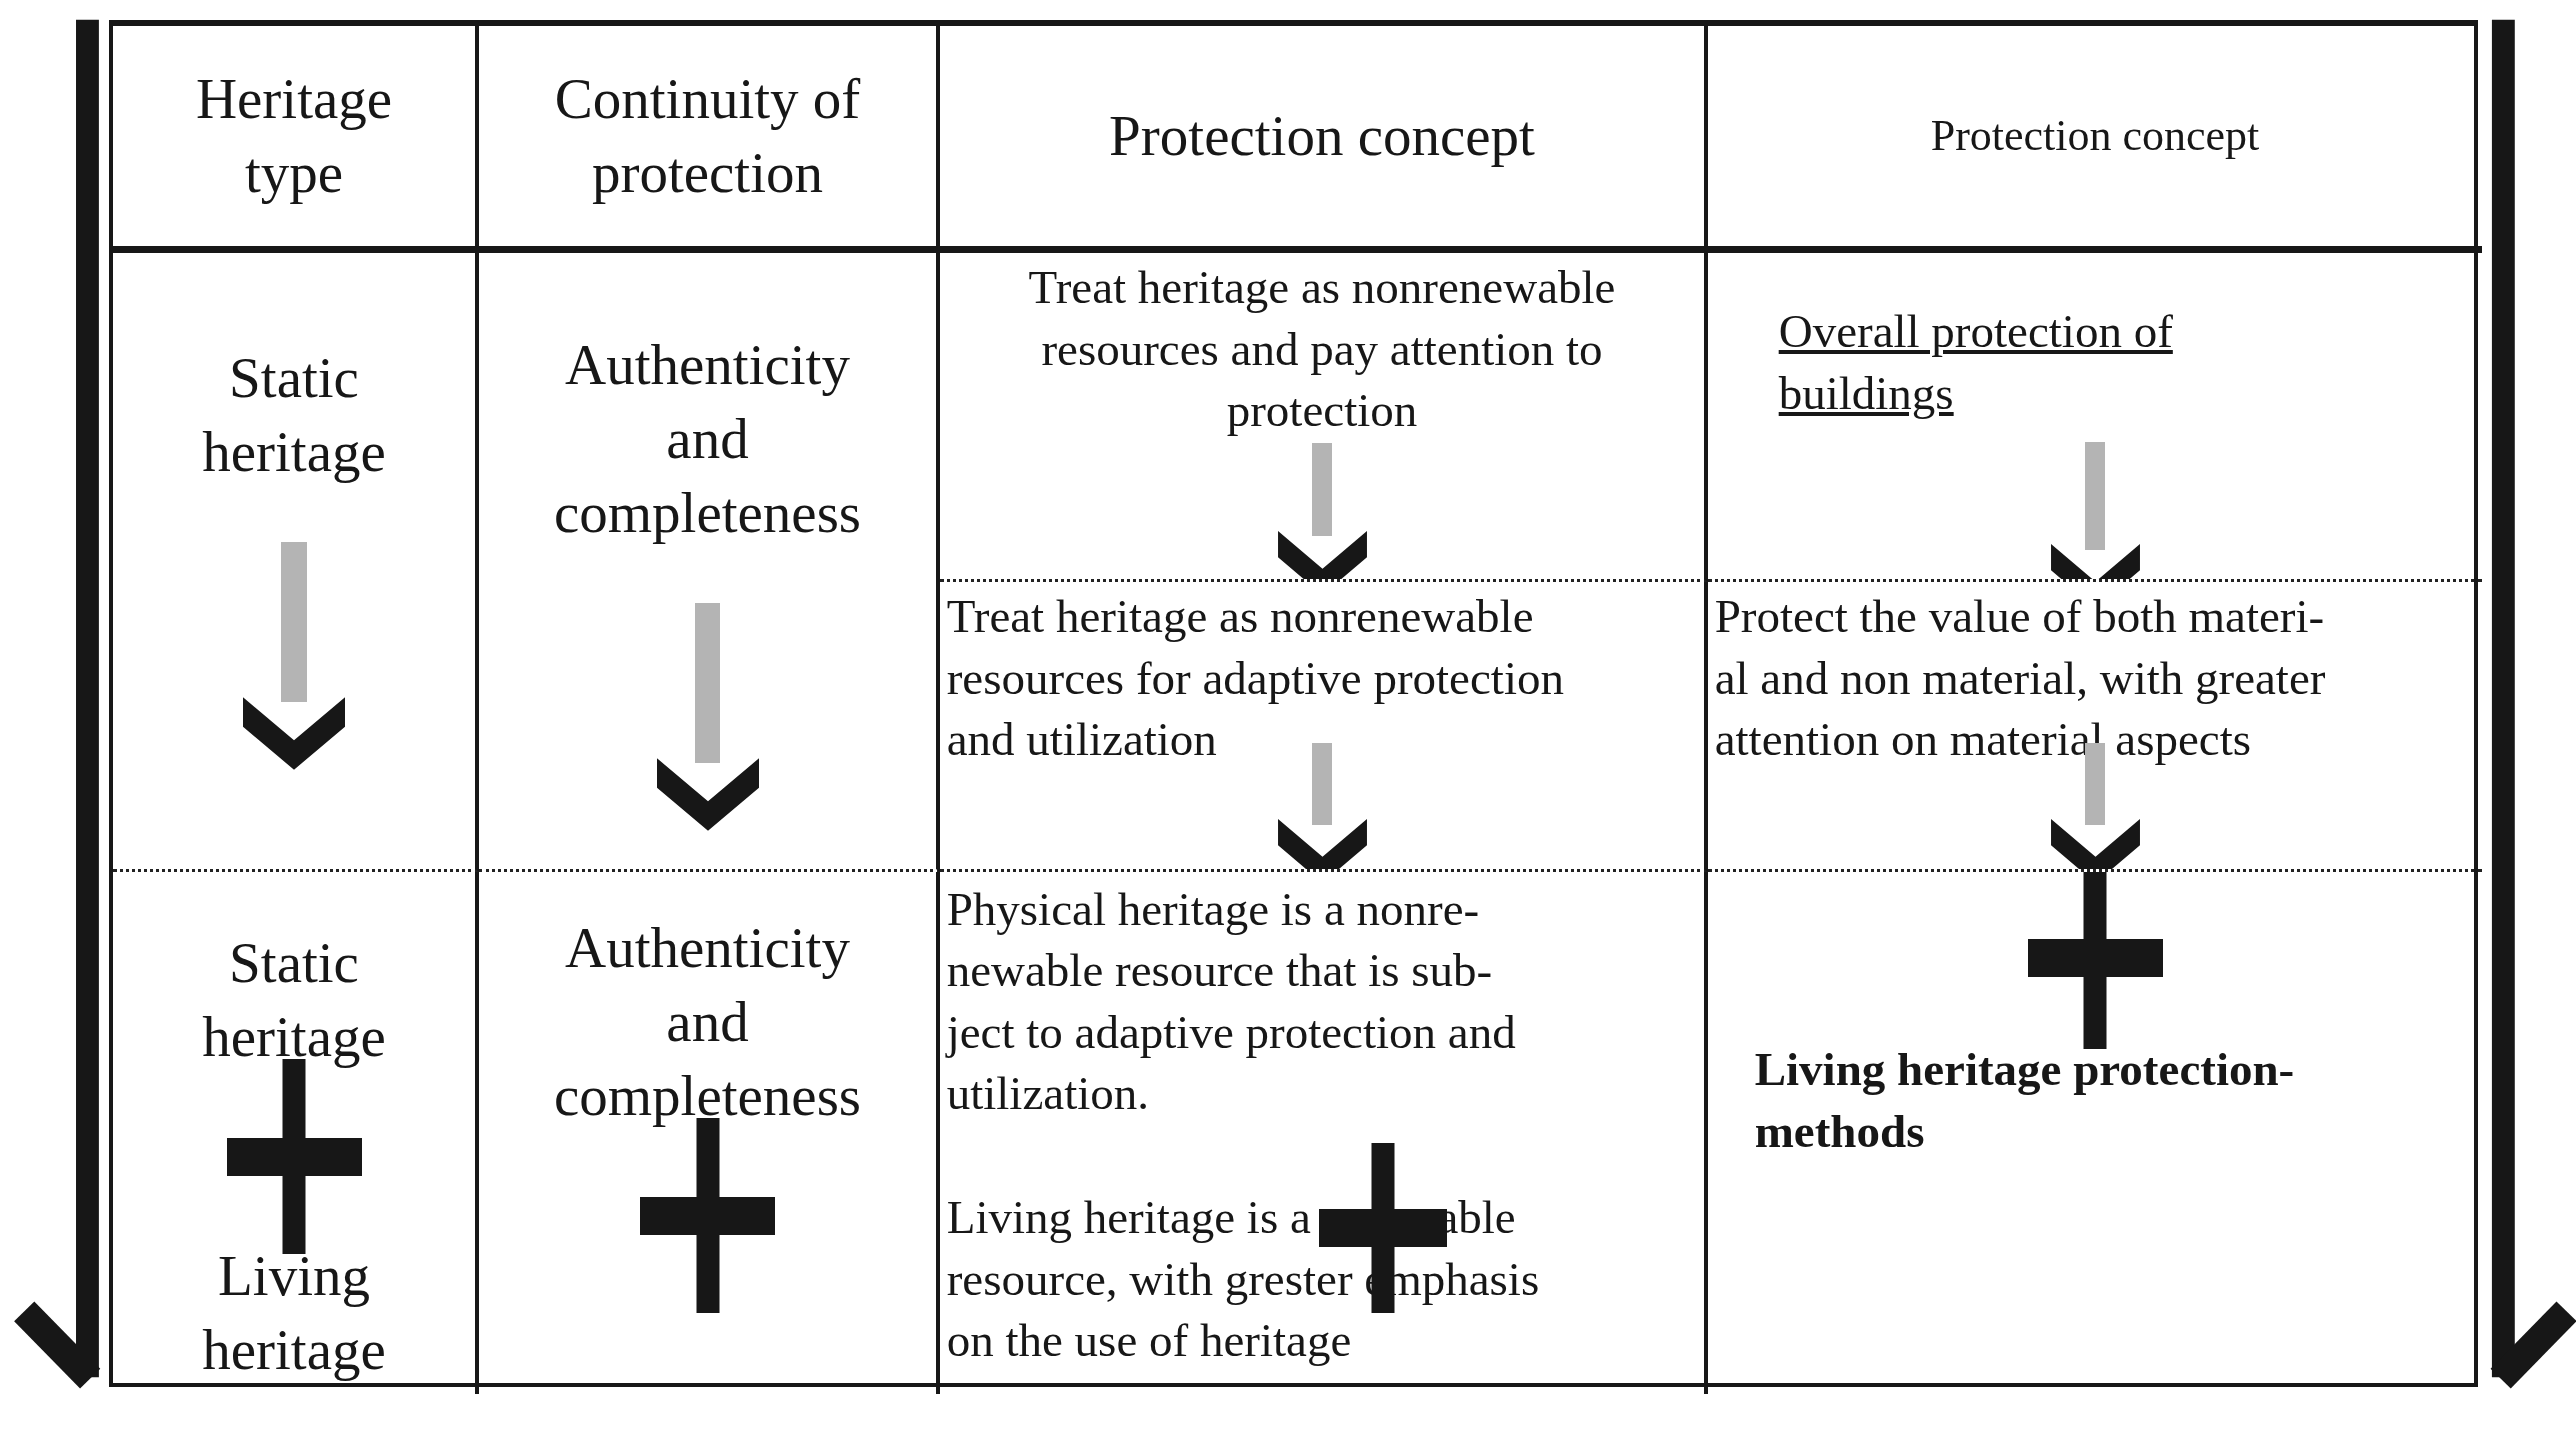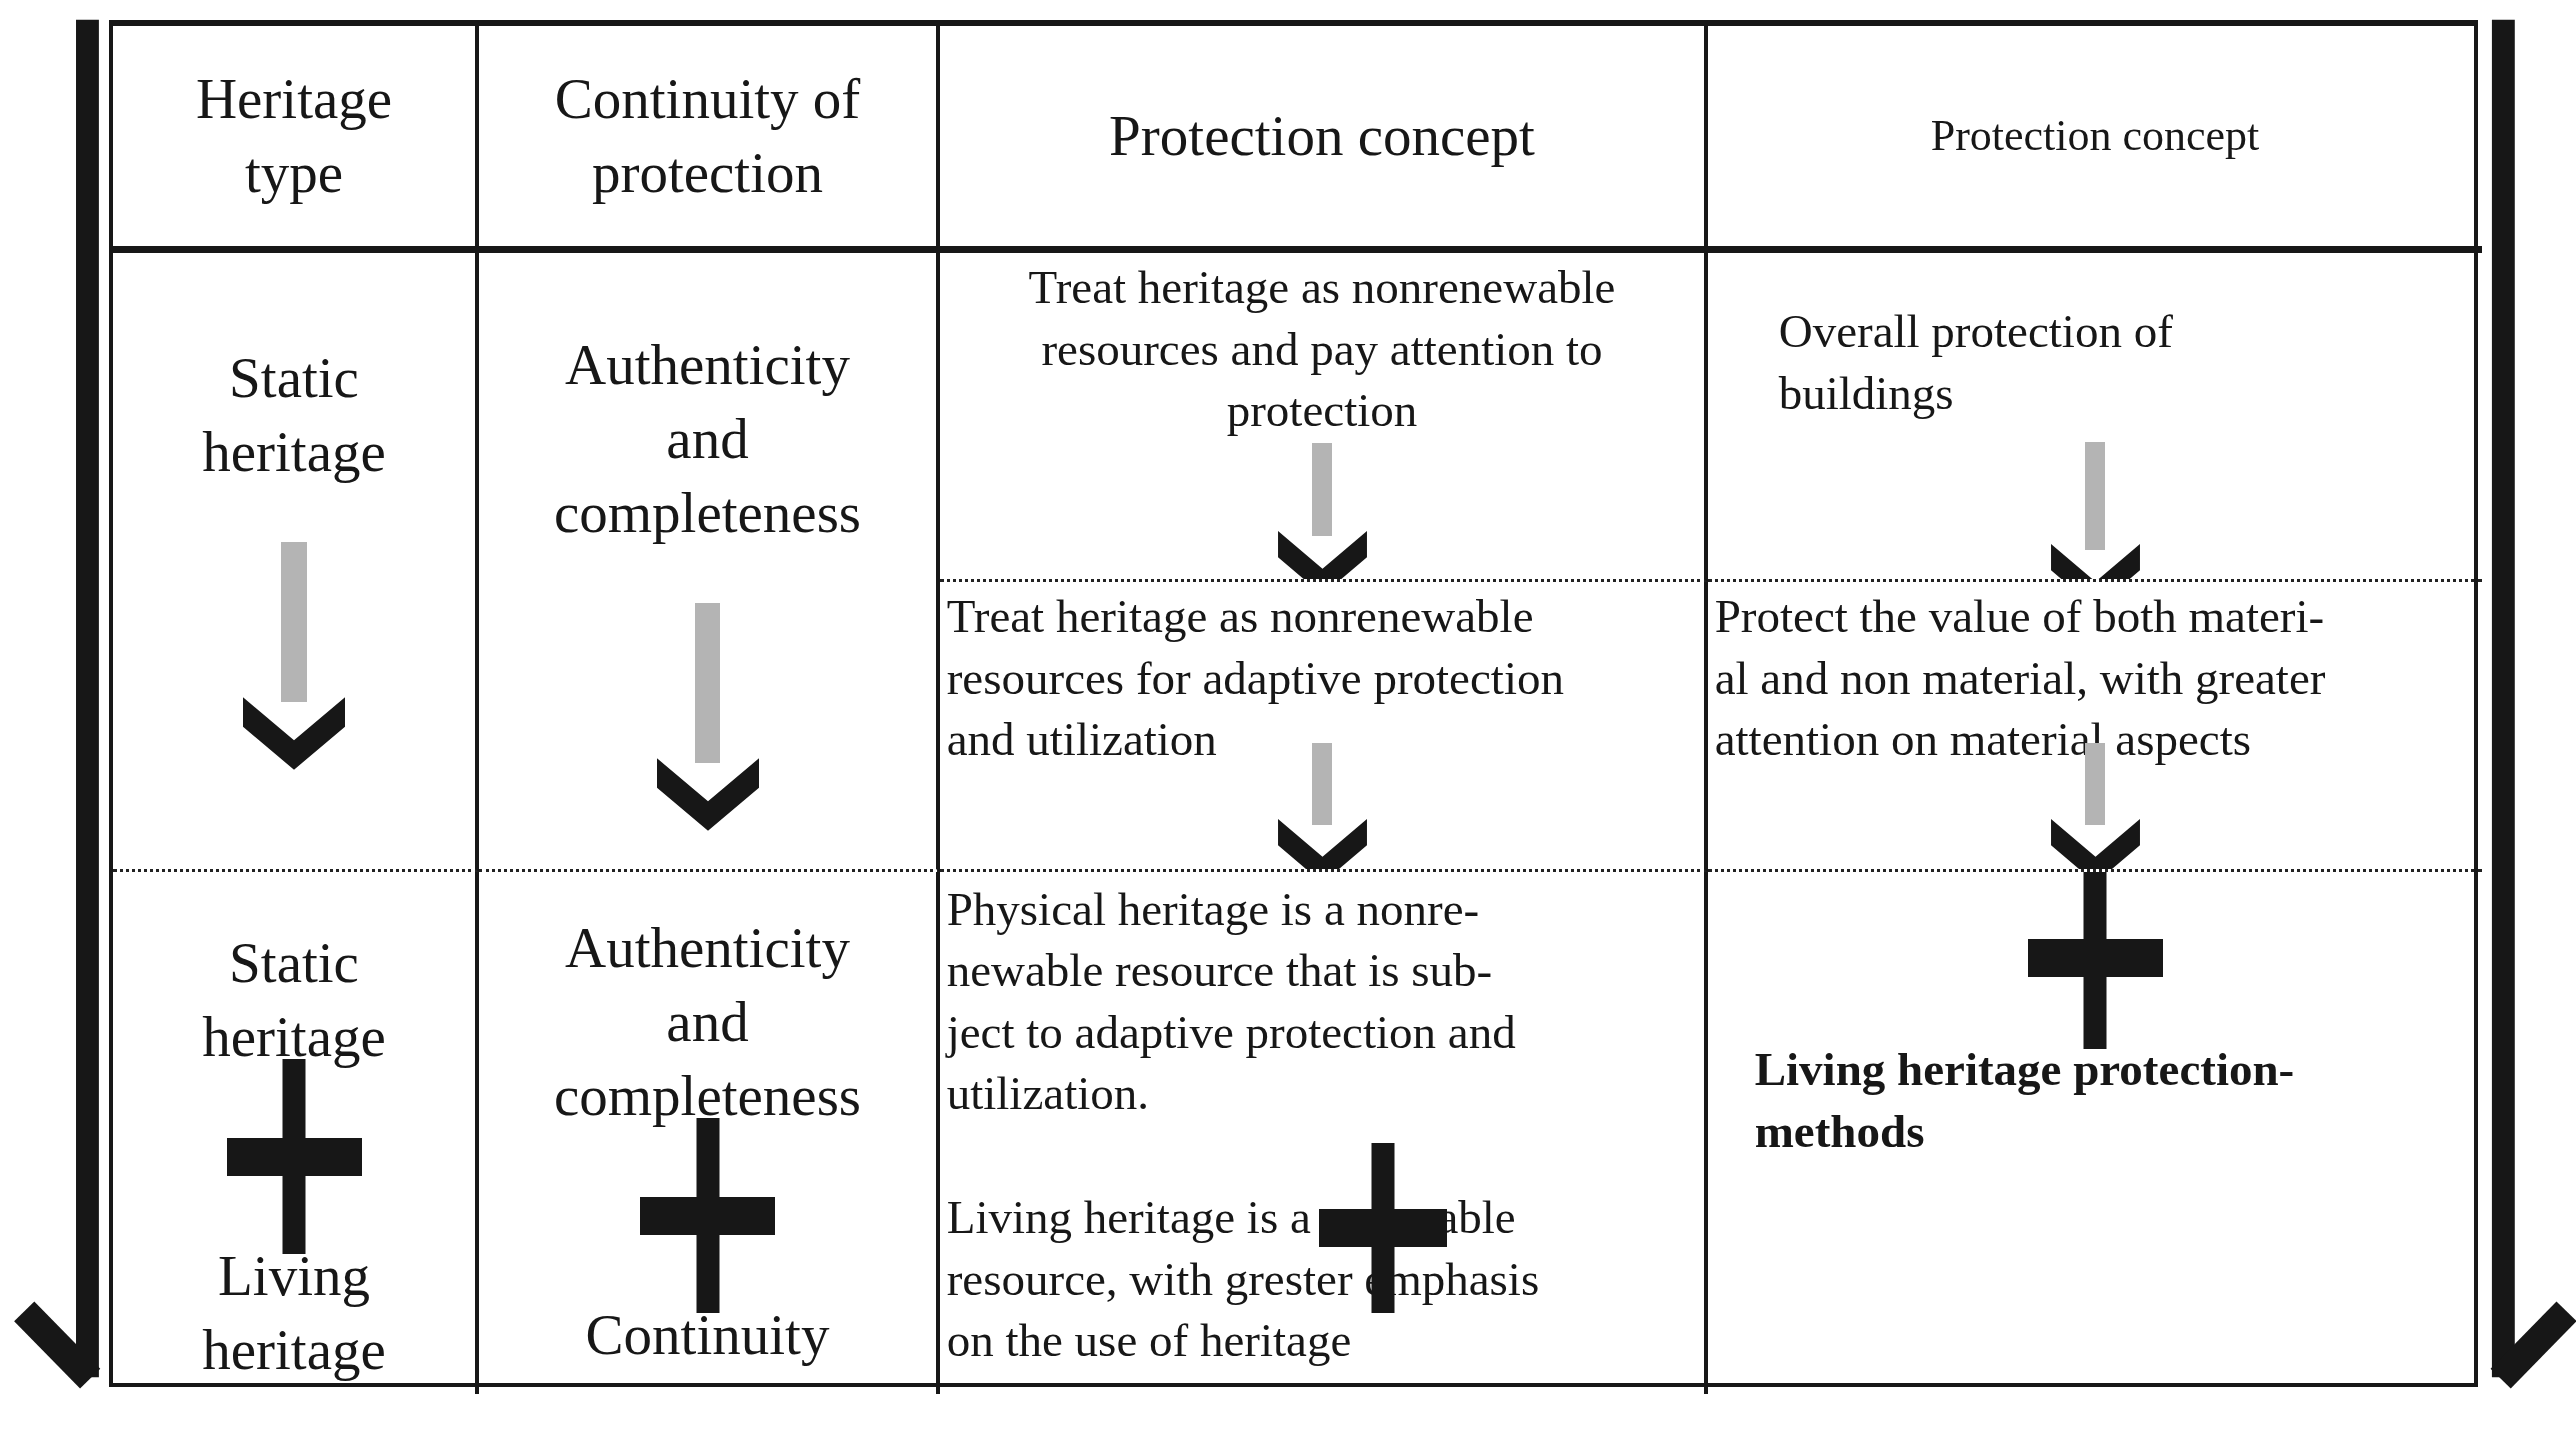--- a/index.html
+++ b/index.html
@@ -154,21 +154,21 @@
     <div class="t small">Treat heritage as nonrenewable
 resources and pay attention to
 protection</div>
     <div class="darrow a2a3">
       <div class="shaft"></div>
       <svg width="89" height="64" viewBox="0 0 132 95">
           <polygon points="0,0 66,56 132,0 132,39 66,95 0,39"></polygon>
         </svg>
     </div>
   </div>
-  <div class="cell dotted last" style="grid-column:4;grid-row:2;">
+  <div class="cell dotted last" style="grid-column:4;grid-row:2;text-decoration:underline;">
     <div class="t small left indent1">Overall protection of
 buildings</div>
     <div class="darrow a2a4">
       <div class="shaft"></div>
       <svg width="89" height="64" viewBox="0 0 132 95">
           <polygon points="0,0 66,56 132,0 132,39 66,95 0,39"></polygon>
         </svg>
     </div>
   </div>
 
@@ -200,21 +200,20 @@
 heritage</div>
     <div class="plus tight"></div>
     <div class="t">Living
 heritage</div>
   </div>
   <div class="cell pad-top-58" style="grid-column:2;grid-row:4;">
     <div class="t">Authenticity
 and
 completeness</div>
     <div class="plus tight"></div>
-    <div class="t">Continuity</div>
   </div>
   <div class="cell pad-top-10" style="grid-column:3;grid-row:4;">
     <div class="t small left">Physical heritage is a nonre-
 newable resource that is sub-
 ject to adaptive protection and
 utilization.</div>
     <div class="plus abs3"></div>
     <div class="t small left gap-top">Living heritage is a renewable
 resource, with grester emphasis
 on the use of heritage</div>

